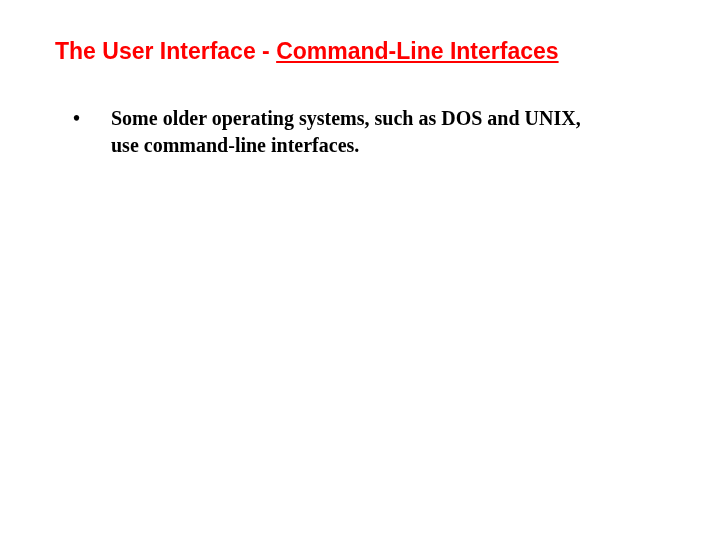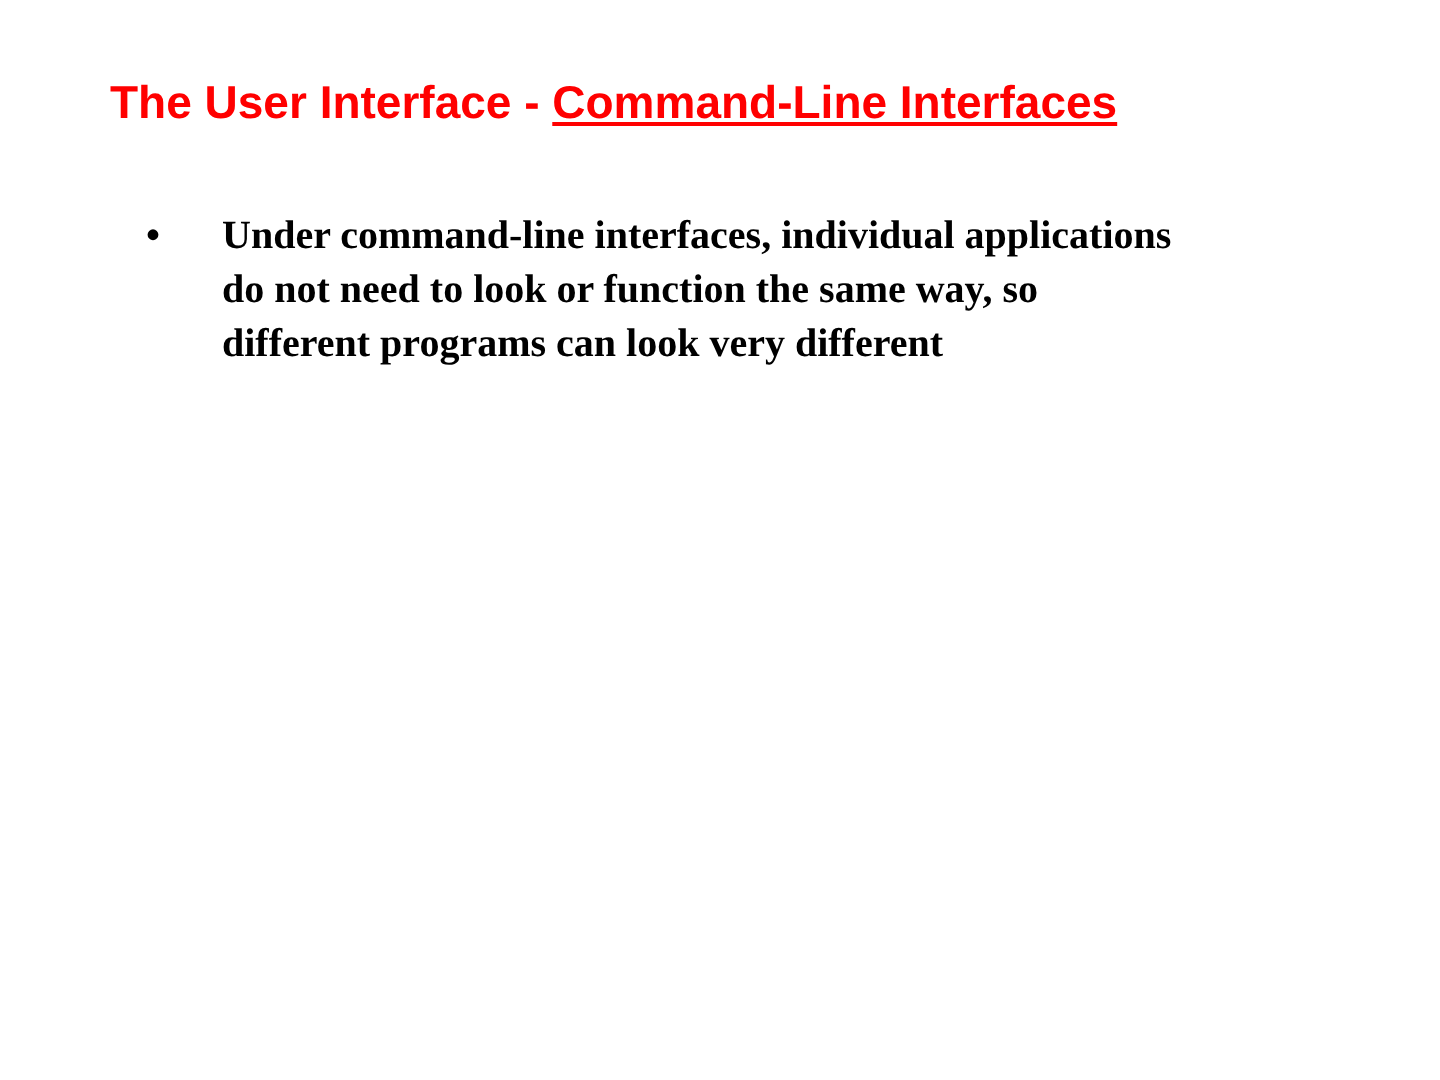--- a/index.html
+++ b/index.html
@@ -46,15 +46,15 @@
     }
   </style>
 </head>
 <body>
 
 <div class="slide">
   <h1 class="title">
     <span>The User Interface - </span><span class="underline">Command-Line Interfaces</span>
   </h1>
   <ul class="bullets">
-    <li>Under command-line interfaces, individual applications do not need to look or function the same way, so different programs can look very different</li>
+    <li>Some older operating systems, such as DOS and UNIX, use command-line interfaces.</li>
   </ul>
 </div>
 
 </body></html>

